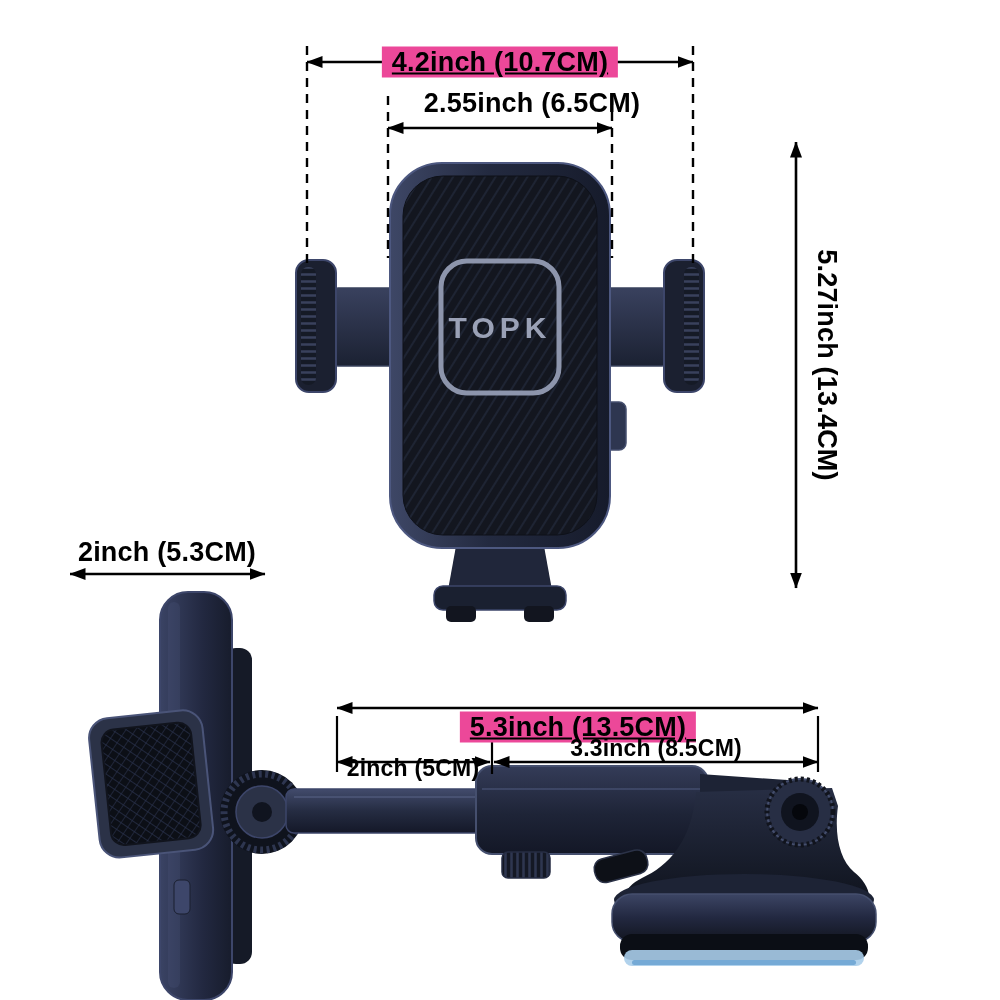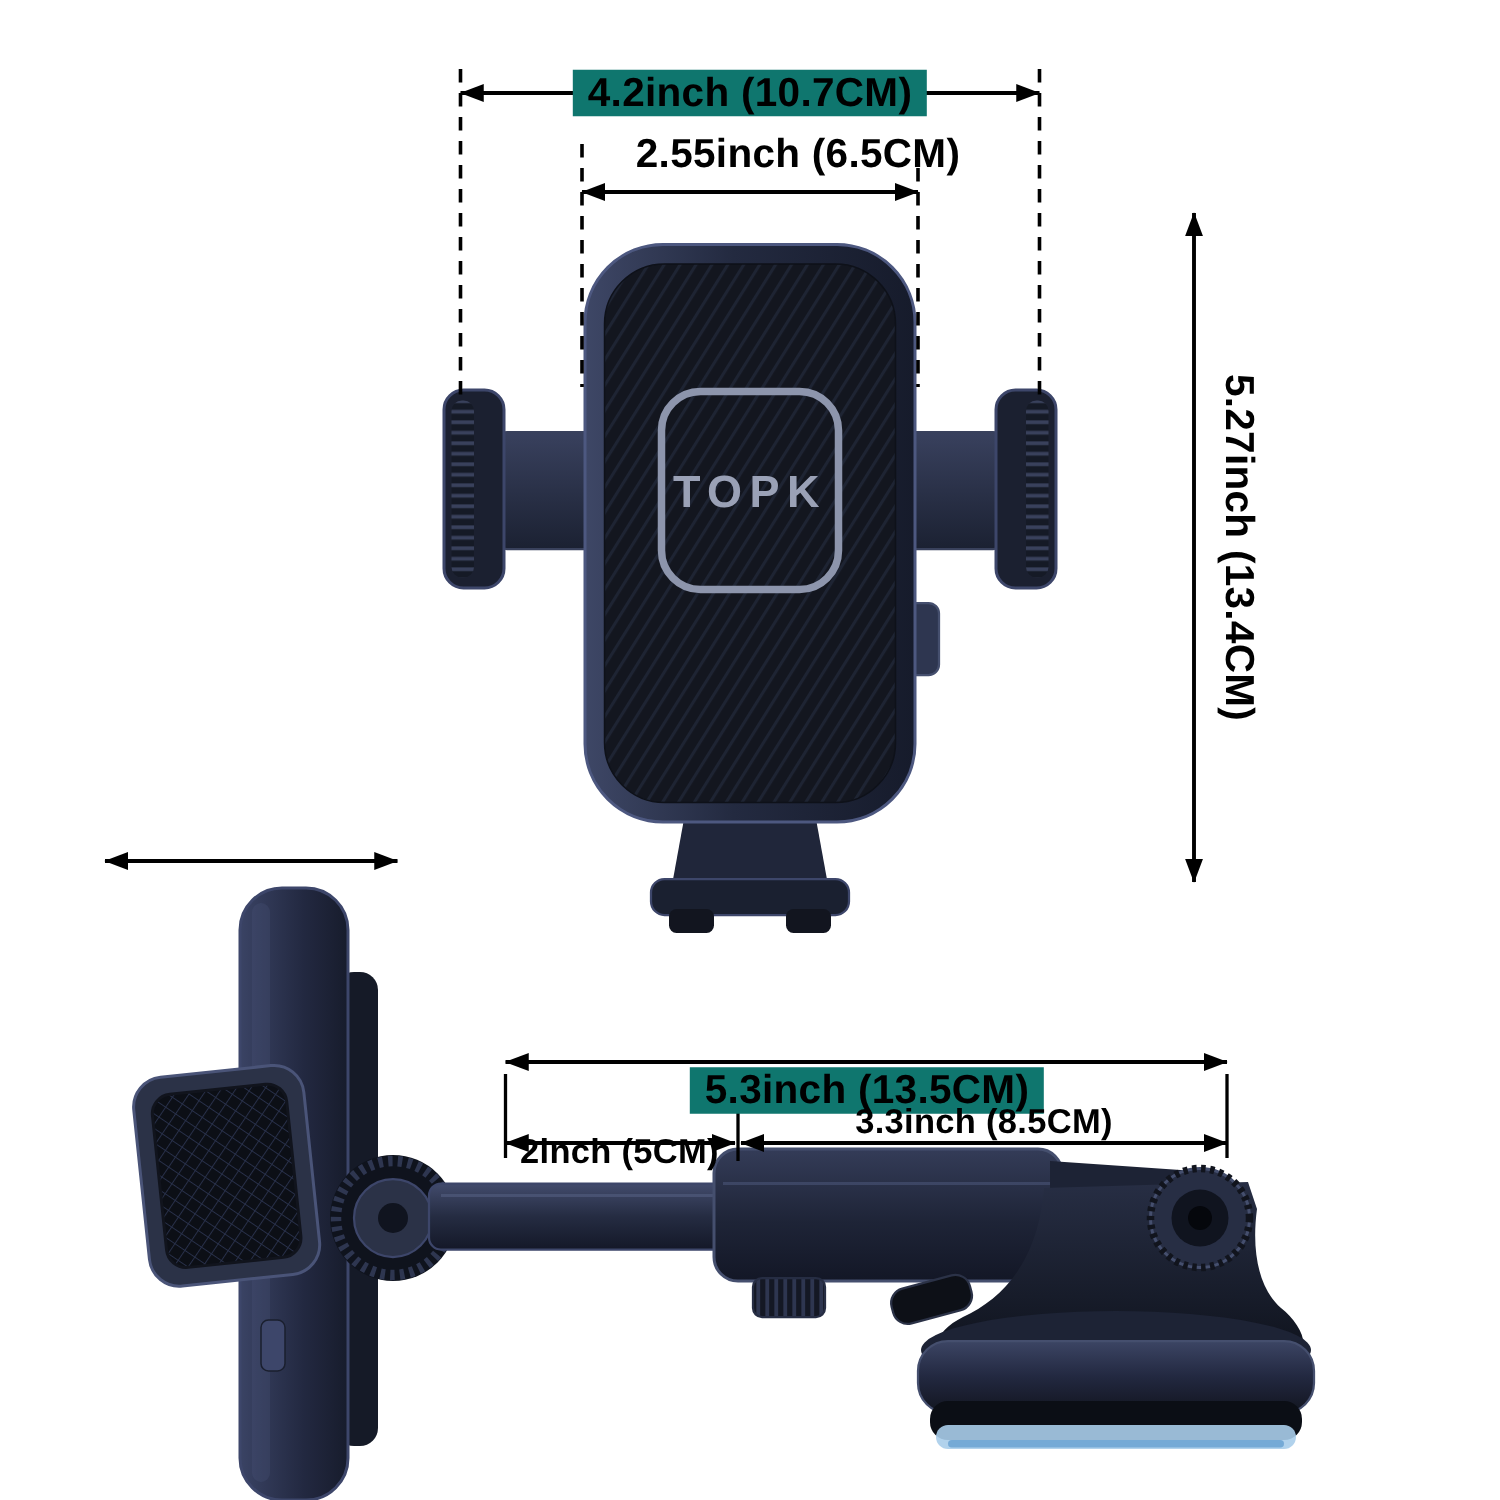--- a/index.html
+++ b/index.html
@@ -8,21 +8,21 @@
     position:relative; width:1000px; height:1000px;
     background:#ffffff; overflow:hidden;
     font-family:"Liberation Sans", sans-serif;
   }
   .art { position:absolute; left:0; top:0; }
   .label {
     position:absolute; transform:translate(-50%,-50%);
     font-weight:700; font-size:27px; color:#000;
     white-space:nowrap; letter-spacing:0.2px; line-height:1;
   }
-  .label--cut { background:#0f766e; padding:2px 10px; }
+  .label--cut { background:#ec4899; padding:2px 10px;text-decoration:underline; }
   .label--sub { font-size:23px;margin-top:28px; }
   .label--vertical { transform:translate(-50%,-50%) rotate(90deg); }
 </style>
 </head>
 <body>
 
 <div class="canvas">
 
   <svg class="art" width="1000" height="1000" viewBox="0 0 1000 1000">
     <defs>
@@ -191,20 +191,21 @@
       </g>
     </g>
   </svg>
 
   <div class="label label--cut" style="left:500px; top:62px;">4.2inch (10.7CM)</div>
 
   <div class="label" style="left:500px; top:103px;margin-left:32px;">2.55inch (6.5CM)</div>
 
   <div class="label label--vertical" style="left:826px; top:365px;">5.27inch (13.4CM)</div>
 
+  <div class="label" style="left:167px; top:552px;">2inch (5.3CM)</div>
 
   <div class="label label--cut" style="left:578px; top:708px;margin-top:19px;">5.3inch (13.5CM)</div>
 
   <div class="label label--sub" style="left:413px; top:740px;">2inch (5CM)</div>
 
   <div class="label label--sub" style="left:656px; top:720px;">3.3inch (8.5CM)</div>
 
 </div>
 
 </body></html>

